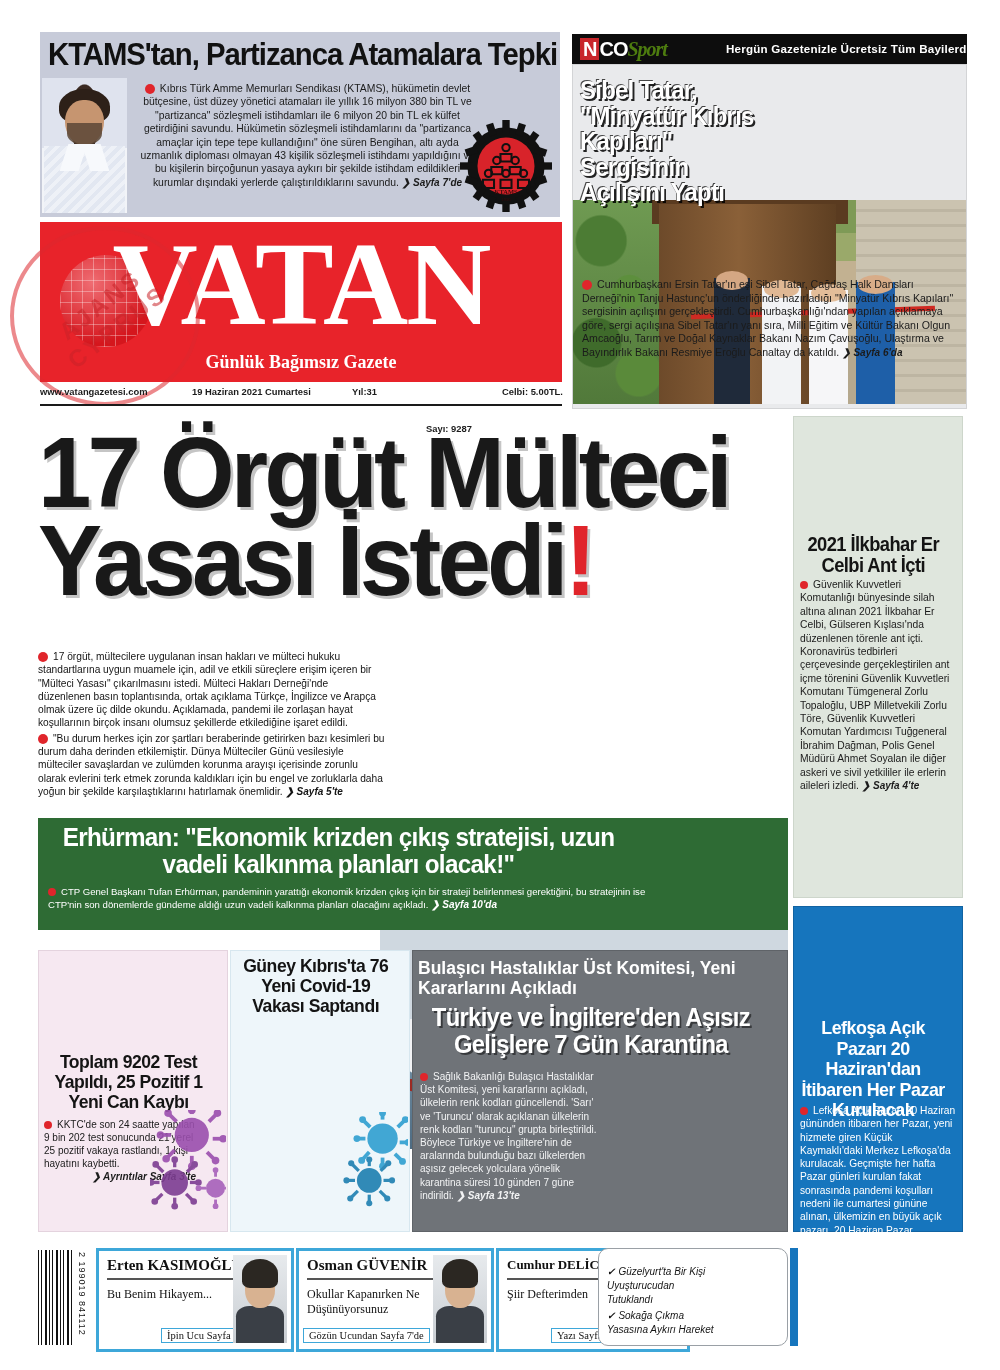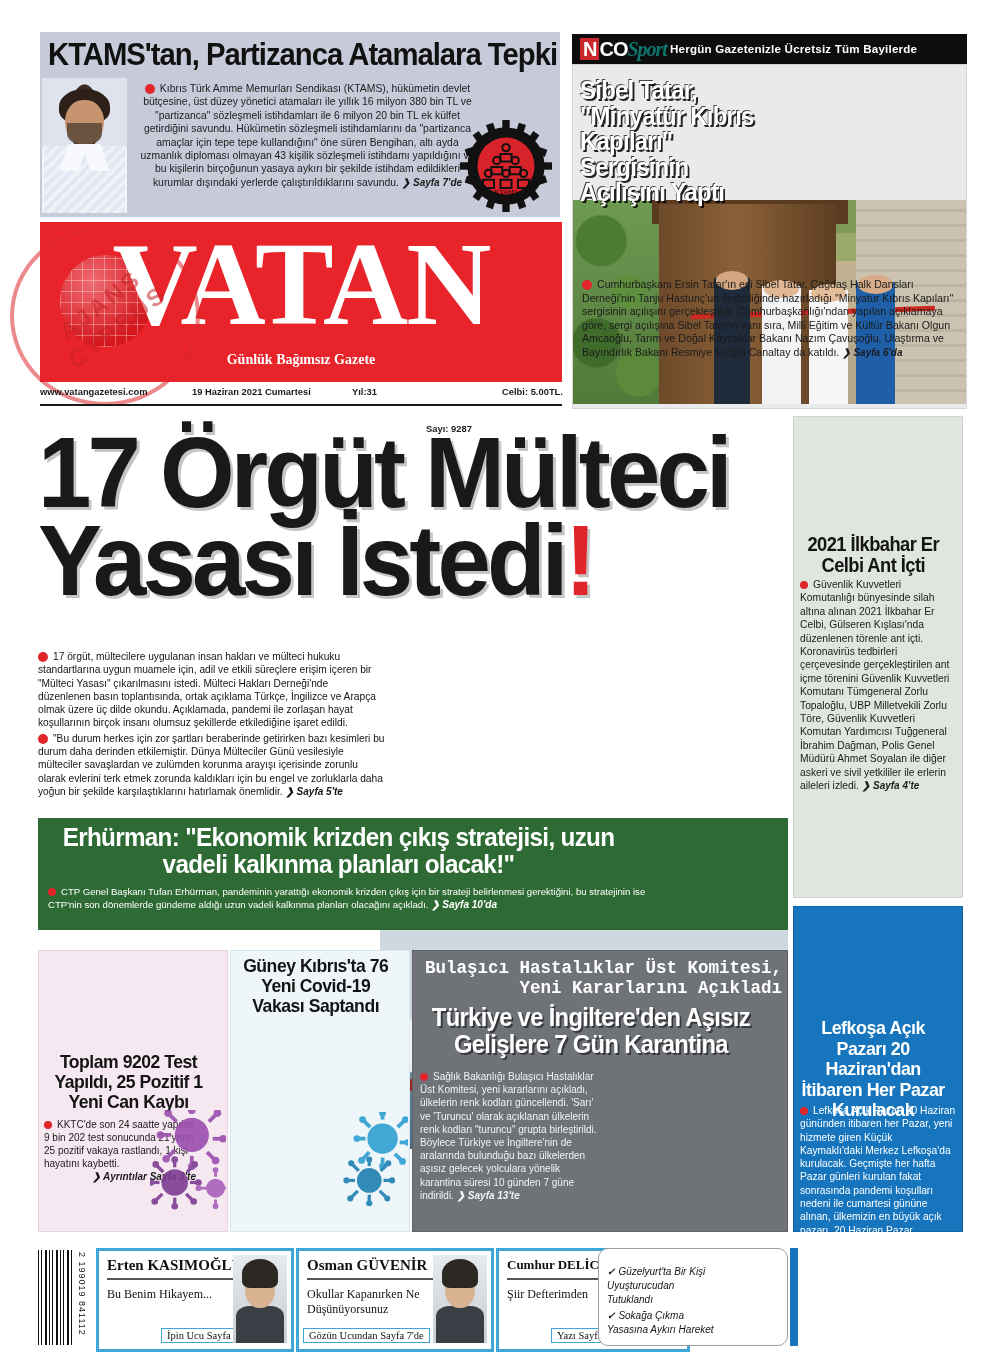--- a/index.html
+++ b/index.html
@@ -46,21 +46,21 @@
     background:#f7f9fc;transform:skewX(-18deg);}
   #ktams-photo .collarR{position:absolute;left:52%;top:49%;width:22%;height:20%;
     background:#f7f9fc;transform:skewX(18deg);}
   #ktams-text{left:135px;top:82px;width:345px;color:#1b1b1b;font-size:10.4px;
     line-height:13.4px;text-align:center;}
   #ktams-logo{left:460px;top:120px;width:92px;height:92px;}
 
   
   #nco-bar{left:572px;top:34px;width:395px;height:30px;background:#0d0d0d;}
   #nco-logo{left:580px;top:38px;font-size:20px;font-weight:bold;letter-spacing:-1px;}
-  #nco-tag{left:664px;top:42px;color:#ffffff;font-size:11.6px;font-weight:bold;
+  #nco-tag{left:720px;top:42px;color:#ffffff;font-size:11.6px;font-weight:bold;
     letter-spacing:.2px;white-space:nowrap;padding-left:6px;}
   #sibel-box{left:572px;top:64px;width:395px;height:345px;background:#e9eaec;
     border:1px solid #d3d4d6;}
   #sibel-photo{left:573px;top:65px;width:393px;height:204px;
     background:
       linear-gradient(180deg,#7e9a56 0 16%,#9aa96a 16% 30%,#c2b191 30% 66%,#b5a88e 66% 100%);
   }
   #sibel-photo .door{position:absolute;left:22%;top:2%;width:45%;height:98%;
     background:linear-gradient(90deg,#6d4a2a,#8a6038 45%,#5e3f22);}
   #sibel-photo .doorframe{position:absolute;left:20%;top:0;width:50%;height:12%;
@@ -82,21 +82,21 @@
     transform:scaleX(.92);transform-origin:left top;}
   #sibel-text{left:582px;top:278px;width:376px;color:#1b1b1b;font-size:10.6px;
     line-height:13.6px;}
 
   
   #mast-box{left:40px;top:222px;width:522px;height:160px;background:#e8232a;}
   #mast-word{left:40px;top:222px;width:522px;height:128px;color:#ffffff;
     font-family:"Liberation Serif",serif;font-size:118px;font-weight:bold;
     line-height:126px;text-align:center;letter-spacing:-2px;}
   #mast-sub{left:40px;top:352px;width:522px;color:#ffffff;
-    font-family:"Liberation Serif",serif;font-size:14px;font-weight:bold;
+    font-family:"Liberation Serif",serif;font-size:18px;font-weight:bold;
     text-align:center;}
   #globe{left:60px;top:255px;width:92px;height:92px;border-radius:50%;
     background:radial-gradient(circle at 35% 30%,#f07177,#d5161d 70%);
     opacity:.95;}
   #globe .grid{position:absolute;inset:0;border-radius:50%;
     background:
       repeating-linear-gradient(0deg,rgba(255,255,255,.35) 0 1px,rgba(0,0,0,0) 1px 11px),
       repeating-linear-gradient(90deg,rgba(255,255,255,.35) 0 1px,rgba(0,0,0,0) 1px 11px);}
   #watermark{left:10px;top:226px;width:190px;height:180px;border-radius:50%;
     border:4px solid rgba(220,40,45,.55);pointer-events:none;}
@@ -186,21 +186,21 @@
   #t2-head{left:234px;top:956px;width:172px;color:#141414;font-size:18.5px;
     font-weight:bold;line-height:20px;text-align:center;letter-spacing:-.5px;
     transform:scaleX(.95);transform-origin:left top;}
   #t2-text{left:238px;top:1118px;width:120px;color:#1b1b1b;font-size:10px;
     line-height:13px;}
   #t2-virus{left:340px;top:1112px;width:68px;height:95px;opacity:.9;}
 
   #t3-box{left:412px;top:950px;width:376px;height:282px;background:#6f7378;
     border:1px solid #5f6368;overflow:hidden;}
   #t3-kicker{left:418px;top:958px;width:364px;color:#ffffff;font-size:17.5px;
-    font-weight:bold;line-height:20px;text-align:right;font-family:Liberation Mono, monospace;}
+    font-weight:bold;line-height:20px;text-align:left;}
   #t3-head{left:418px;top:1004px;width:364px;color:#ffffff;font-size:25px;
     font-weight:bold;line-height:26.5px;text-align:center;letter-spacing:-.7px;
     transform:scaleX(.95);transform-origin:left top;
     text-shadow:2px 2px 0 rgba(0,0,0,.5);}
   #t3-text{left:420px;top:1070px;width:182px;color:#f2f3f4;font-size:10px;
     line-height:13.2px;}
 
   #t4-box{left:793px;top:906px;width:170px;height:326px;background:#1675bd;
     border:1px solid #1163a2;}
   #t4-head{left:797px;top:1018px;width:162px;color:#ffffff;font-size:19px;
@@ -315,21 +315,21 @@
             <path d="M63 65h12v9H63z"></path>
         </g>
         <text x="50" y="80" font-size="7" fill="#3a0a0a" text-anchor="middle" font-family="Liberation Serif, serif" font-weight="bold">KTAMS</text>
         <text x="50" y="88" font-size="5" fill="#3a0a0a" text-anchor="middle" font-family="Liberation Serif, serif">1956</text>
       </g>
     </svg>
   </div>
 
   <div class="abs" id="nco-bar"></div>
   <div class="abs" id="nco-logo">
-    <span style="background:#c8262b;color:#fff;padding:0 3px;">N</span><span style="color:#fff;">CO</span><span style="color:#0f766e;font-family:'Liberation Serif',serif;font-style:italic;">Sport</span>
+    <span style="background:#c8262b;color:#fff;padding:0 3px;">N</span><span style="color:#fff;">CO</span><span style="color:#4d7c0f;font-family:'Liberation Serif',serif;font-style:italic;">Sport</span>
   </div>
   <div class="abs" id="nco-tag">Hergün Gazetenizle Ücretsiz Tüm Bayilerde</div>
 
   <div class="abs" id="sibel-box"></div>
   <div class="abs photo" id="sibel-photo">
     <div class="vine"></div>
     <div class="doorframe"></div>
     <div class="door"></div>
     <div class="wallR"></div>
     <div class="ribbon"></div>

